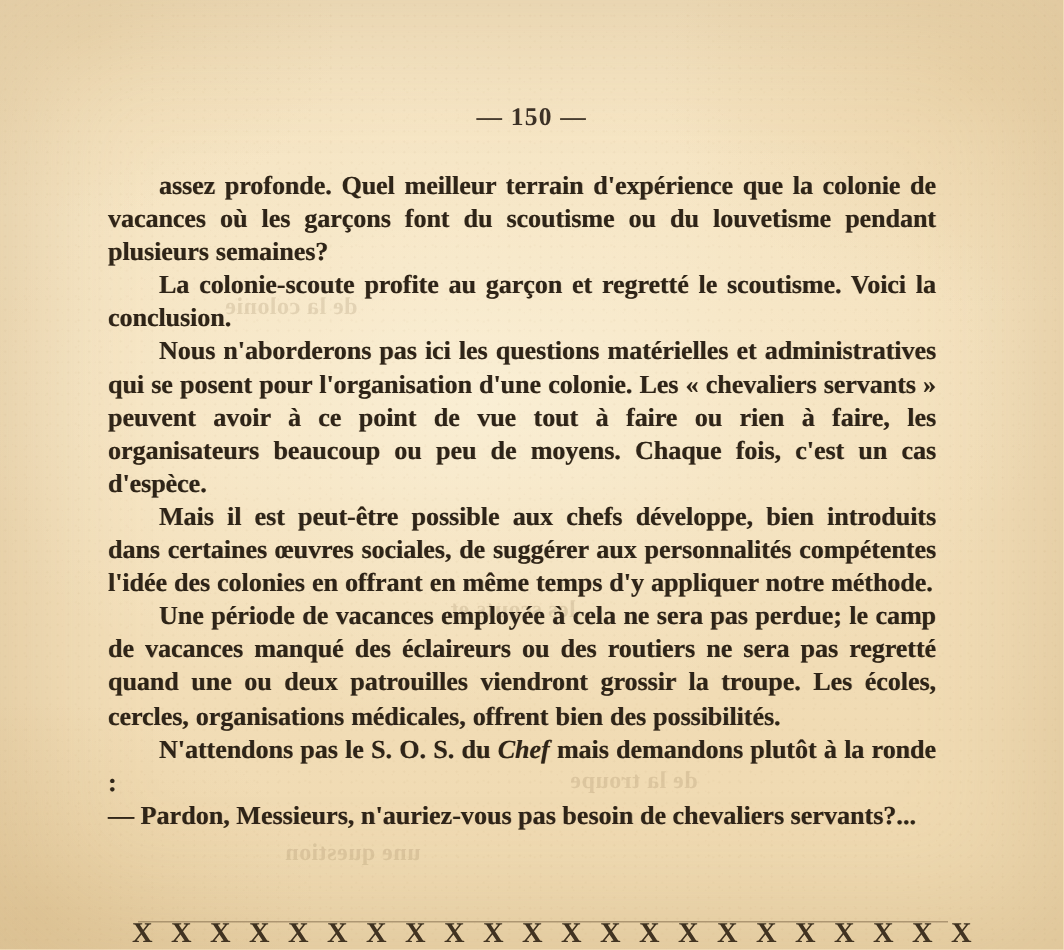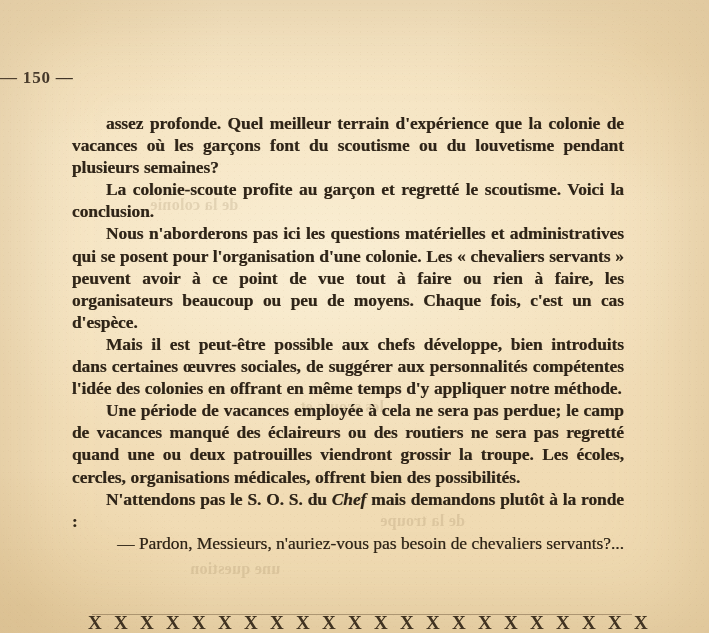--- a/index.html
+++ b/index.html
@@ -53,21 +53,21 @@
     left: 0; top: 0;
     width: 709px;
     height: 633px;
   }
 
   .folio {
     position: absolute;
     top: 68px;
     left: 0;
     width: 709px;
-    text-align: left;
+    text-align: center;
     font-size: 17px;
     letter-spacing: 0.8px;
     color: #3b3026;
     font-weight: 700;
   }
 
   #textblock {
     position: absolute;
     left: 72px;
     top: 112px;
@@ -86,26 +86,26 @@
     letter-spacing: -0.05px;
     word-spacing: 0.4px;
     text-shadow:
       0.35px 0 0 rgba(60,46,28,0.42),
       -0.3px 0.25px 0 rgba(70,54,32,0.25);
   }
 
   
   .closing-row {
     display: flex;
-    justify-content: flex-end;
+    justify-content: flex-start;
     align-items: baseline;
     font-size: 17.4px;
     line-height: 22.1px;
     color: #2e2418;
-    font-weight: 400;
+    font-weight: 700;
     text-shadow:
       0.35px 0 0 rgba(60,46,28,0.42),
       -0.3px 0.25px 0 rgba(70,54,32,0.25);
     gap: 38px;
   }
   .sig {
     font-variant: small-caps;
     letter-spacing: 0.5px;
     white-space: nowrap;
     padding-right: 2px;

